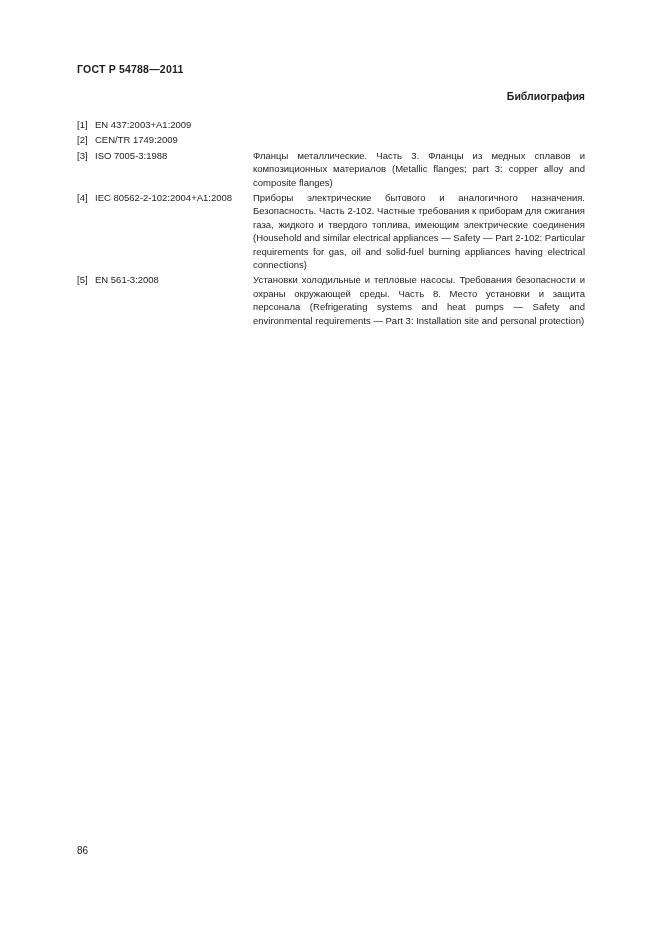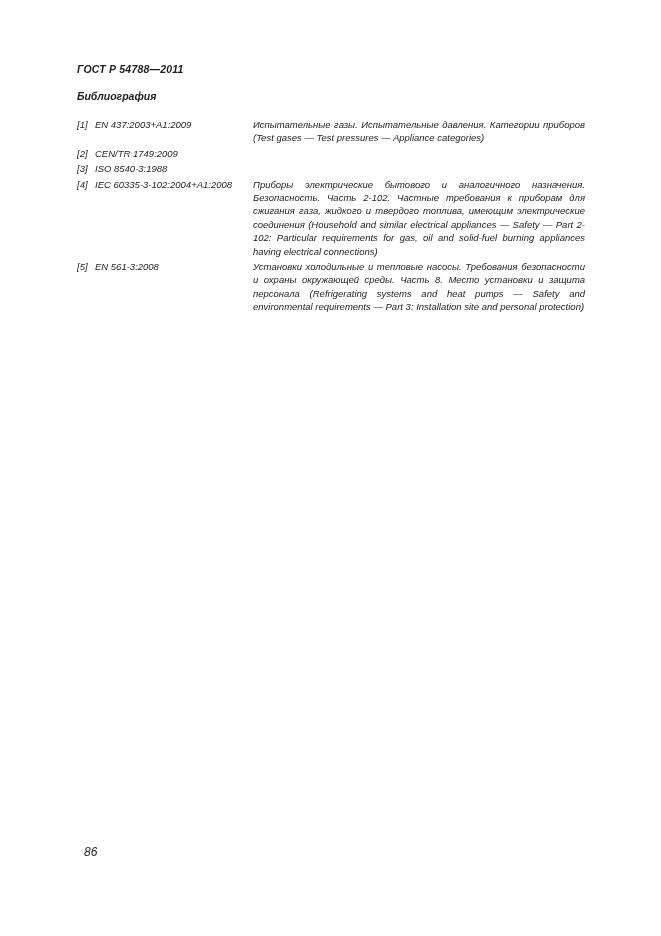--- a/index.html
+++ b/index.html
@@ -12,37 +12,36 @@
     background: #ffffff;
   }
   .page {
     position: relative;
     width: 661px;
     height: 936px;
     background: #ffffff;
     font-family: "Liberation Sans", sans-serif;
     color: #1d1d1d;
     overflow: hidden;
-    font-style: italic;
   }
   .doc-header {
     position: absolute;
     left: 77px;
     top: 63px;
     font-size: 10.5px;
     font-weight: bold;
     letter-spacing: 0.2px;
     white-space: nowrap;
   }
   .doc-title {
     position: absolute;
     left: 77px;
     top: 90px;
     width: 508px;
-    text-align: left;
+    text-align: right;
     font-size: 10.5px;
     font-weight: bold;
   }
   .entries {
     position: absolute;
     left: 77px;
     top: 118px;
     width: 508px;
   }
   .entry {
@@ -62,54 +61,53 @@
   .entry .desc {
     flex: 1 1 auto;
     width: 332px;
     text-align: justify;
     hyphens: manual;
   }
   .page-number {
     position: absolute;
     left: 77px;
     top: 845px;
-    font-size: 12px;
-    margin-left: 7px;
+    font-size: 10px;
   }
 </style>
 </head>
 <body>
 
 <div class="page">
 
   <div class="doc-header">ГОСТ Р 54788—2011</div>
 
   <div class="doc-title">Библиография</div>
 
   <div class="entries">
 
     <div class="entry">
       <span class="num">[1]</span>
       <span class="code">EN 437:2003+A1:2009</span>
-      <span class="desc">Испытательные газы. Испытательные давления. Категории приборов (Test gases — Test pressures — Appliance categories)</span>
     </div>
 
     <div class="entry">
       <span class="num">[2]</span>
       <span class="code">CEN/TR 1749:2009</span>
     </div>
 
     <div class="entry">
       <span class="num">[3]</span>
-      <span class="code">ISO 8540-3:1988</span>
+      <span class="code">ISO 7005-3:1988</span>
+      <span class="desc">Фланцы металлические. Часть 3. Фланцы из медных сплавов и композицион­ных материалов (Metallic flanges; part 3: copper alloy and composite flanges)</span>
     </div>
 
     <div class="entry">
       <span class="num">[4]</span>
-      <span class="code">IEC 60335-3-102:2004+A1:2008</span>
+      <span class="code">IEC 80562-2-102:2004+A1:2008</span>
       <span class="desc">Приборы электрические бытового и аналогичного назначения. Безопасность. Часть 2-102. Частные требования к приборам для сжигания газа, жидкого и твердого топлива, имеющим электрические соединения (Household and similar electrical appliances — Safety — Part 2-102: Particular requirements for gas, oil and solid-fuel burning appliances having electrical connections)</span>
     </div>
 
     <div class="entry">
       <span class="num">[5]</span>
       <span class="code">EN 561-3:2008</span>
       <span class="desc">Установки холодильные и тепловые насосы. Требования безопасности и охраны окружающей среды. Часть 8. Место установки и защита персонала (Refrigerating systems and heat pumps — Safety and environmental requirements — Part 3: Installation site and personal protection)</span>
     </div>
 
   </div>

